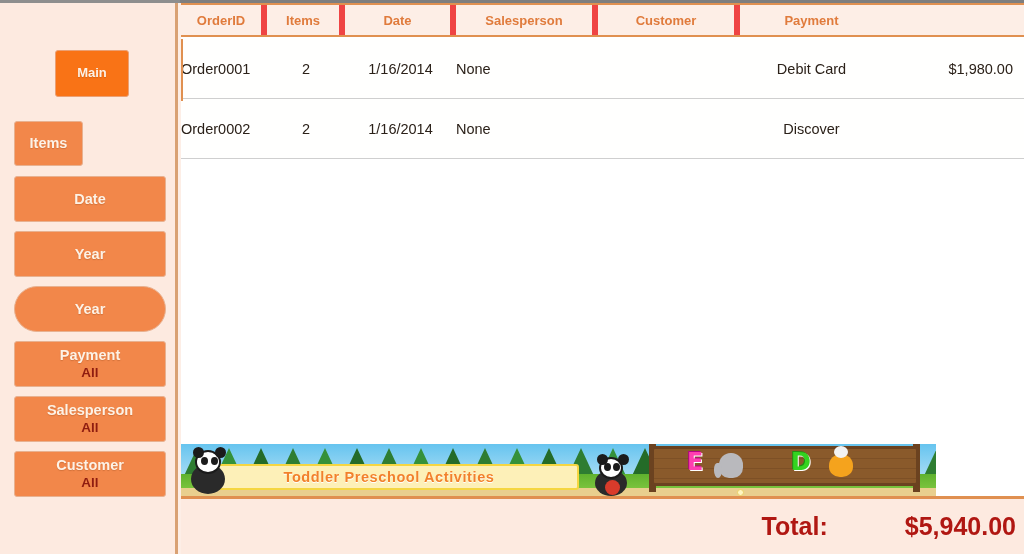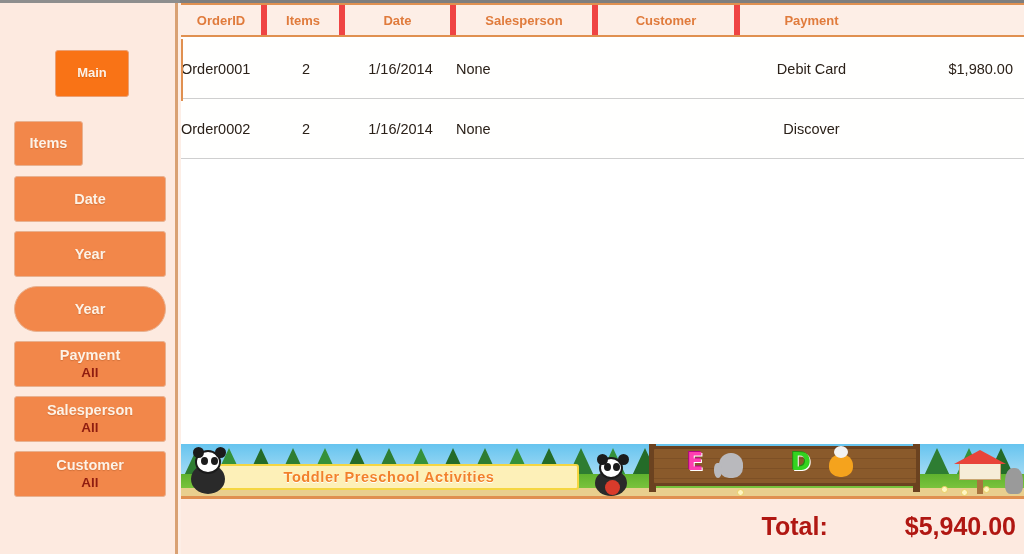--- a/index.html
+++ b/index.html
@@ -179,21 +179,21 @@
     top: 39px; left: 0;
     width: 2px; height: 62px;
     background: #e09050;
     z-index: 5;
   }
 
   
   .ad-banner {
     position: absolute;
     left: 0; top: 444px;
-    width: 843px;
+    width: 755px;
     height: 52px;
     overflow: hidden;
     background: #6fc3e8;
     cursor: pointer;
   }
   
   .ad-sky {
     position: absolute; inset: 0;
     background: linear-gradient(#66c4ef 0%, #9fd9f4 55%, #bfe7f7 100%);
   }

